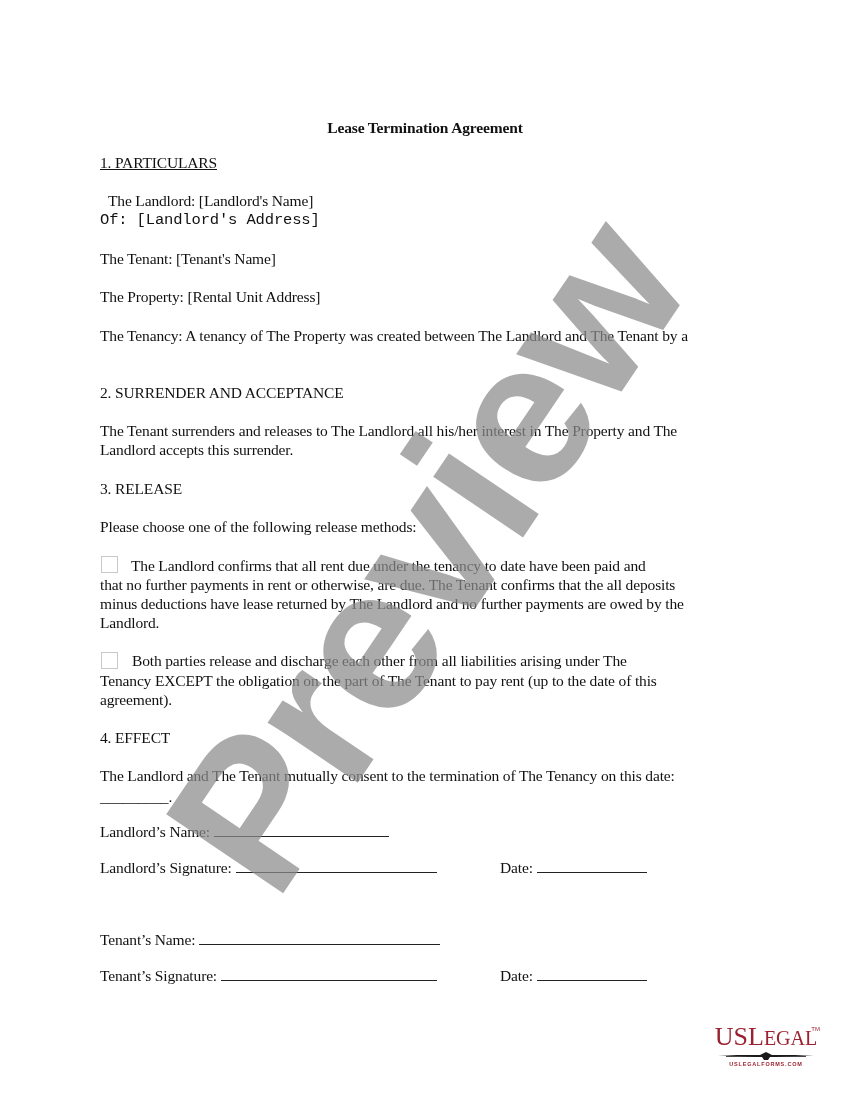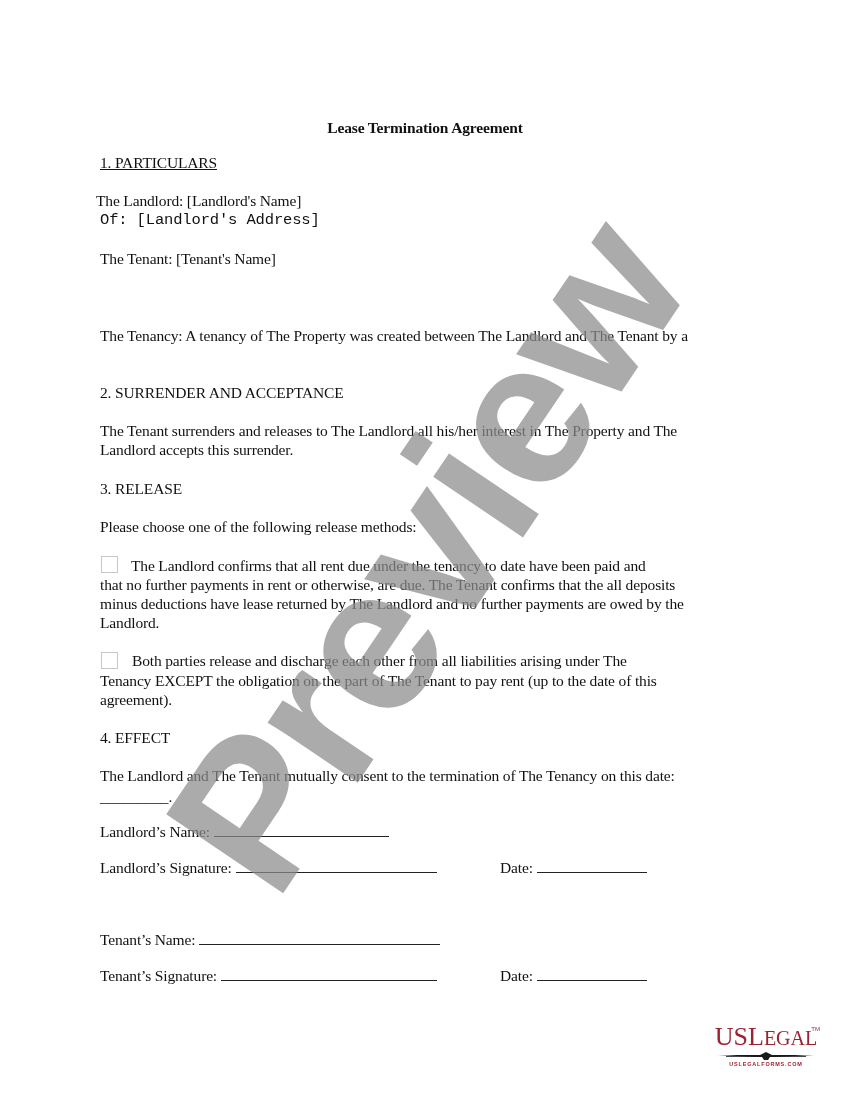--- a/index.html
+++ b/index.html
@@ -22,23 +22,24 @@
   .logo-url { font-family: "Liberation Sans", "DejaVu Sans", sans-serif; font-size: 5.5px; color: #9b2230; letter-spacing: 0.8px; font-weight: bold; }
 </style>
 </head>
 <body>
 
 <div class="page">
 
   <div class="t title">Lease Termination Agreement</div>
 
   <div class="t" style="left:100px; top:153px;text-decoration:underline;">1. PARTICULARS</div>
-  <div class="t" style="left:96px; top:191px;">The Landlord: [Landlord's Name]</div>
+  <div class="t" style="left:108px; top:191px;">The Landlord: [Landlord's Name]</div>
   <div class="t" style="left:100px; top:211px;font-family:Liberation Mono, monospace;">Of: [Landlord's Address]</div>
   <div class="t" style="left:100px; top:249px;">The Tenant: [Tenant's Name]</div>
+  <div class="t" style="left:100px; top:287px;">The Property: [Rental Unit Address]</div>
   <div class="t" style="left:100px; top:326px;">The Tenancy: A tenancy of The Property was created between The Landlord and The Tenant by a</div>
 
   <div class="t" style="left:100px; top:383px;">2. SURRENDER AND ACCEPTANCE</div>
   <div class="t" style="left:100px; top:421px;">The Tenant surrenders and releases to The Landlord all his/her interest in The Property and The</div>
   <div class="t" style="left:100px; top:440px;">Landlord accepts this surrender.</div>
 
   <div class="t" style="left:100px; top:479px;">3. RELEASE</div>
   <div class="t" style="left:100px; top:517px;">Please choose one of the following release methods:</div>
 
   <div class="box" style="left:101px; top:556px;"></div>

